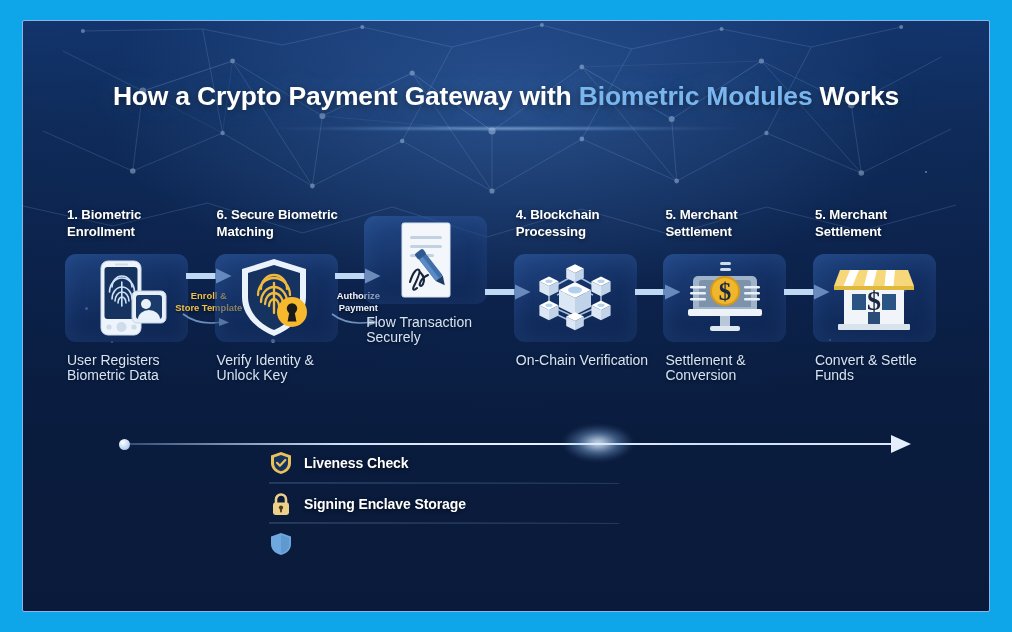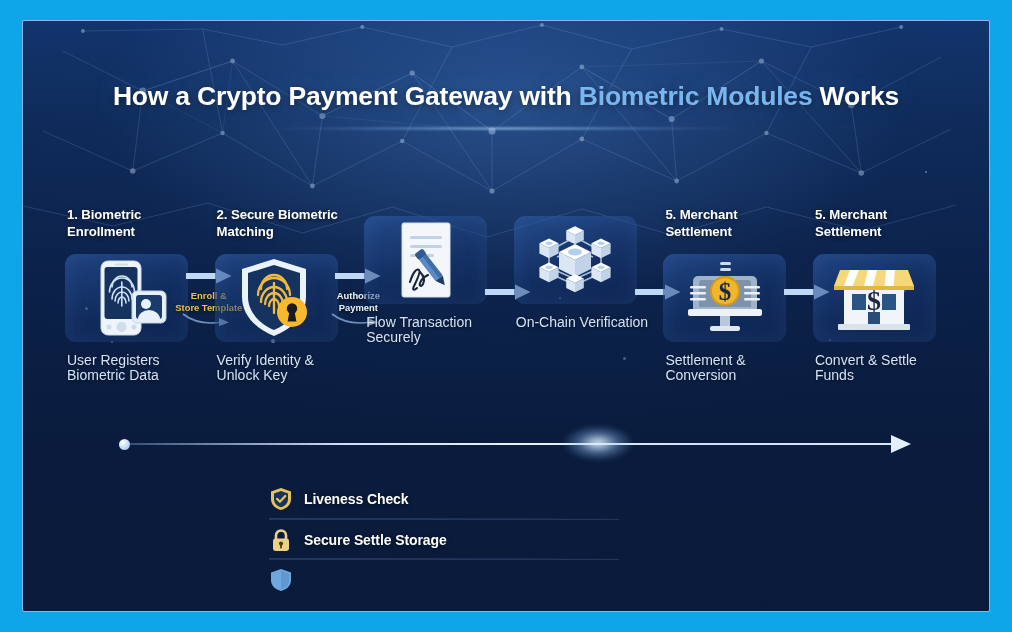--- a/index.html
+++ b/index.html
@@ -121,21 +121,21 @@
     border-bottom: 9px solid transparent;
     border-left: 20px solid #e4eefc;
   }
   .tl-glow {
     position: absolute; left: 56%; top: -8px; width: 70px; height: 36px;
     background: radial-gradient(ellipse at center, rgba(225,240,255,.95) 0%, rgba(150,200,255,.35) 40%, rgba(90,150,230,0) 72%);
     filter: blur(2px);
   }
 
   
-  .features { position: absolute; left: 246px; top: 458px; width: 350px; }
+  .features { position: absolute; left: 246px; top: 422px; width: 350px; }
   .feature {
     position: relative;
     display: flex; align-items: center; gap: 11px;
     height: 40px;
   }
   .feature + .feature { border-top: 1px solid rgba(150,190,240,.17); }
   .feature:last-child { }
   .feature-label {
     color: #ffffff; font-size: 14px; font-weight: bold; letter-spacing: -0.1px;
     text-shadow: 0 1px 4px rgba(0,0,0,.6);
@@ -250,21 +250,21 @@
           <div>Enroll &amp;</div>
           <div>Store Template</div>
         </div>
         <svg class="conn-arrow2" width="54" height="16" viewBox="0 0 54 16">
           <path d="M1 2 C14 12, 28 12, 40 10" stroke="#8fb6e4" stroke-width="1.6" fill="none"></path>
           <path d="M37 6 L47 10.5 L37 14 Z" fill="#bfd9f5"></path>
         </svg>
       </div>
 
       <div class="step">
-        <div class="step-title">2. Secure Biometric Matching</div>
+        <div class="step-title">6. Secure Biometric Matching</div>
         <div class="icon-panel">
           <svg width="84" height="82" viewBox="0 0 84 82">
             <path d="M40 2 L72 12 V40 C72 58 58 72 40 79 C22 72 8 58 8 40 V12 Z" fill="#eaf2fb"></path>
             <path d="M40 8 L66 16 V40 C66 55 54 67 40 73 C26 67 14 55 14 40 V16 Z" fill="#15335e"></path>
             <g stroke="#f0b93f" fill="none" stroke-width="2.3" stroke-linecap="round">
               <path d="M27 45 a13 15 0 0 1 26 0"></path>
               <path d="M31 47 a9 11 0 0 1 18 0"></path>
               <path d="M35 49 a5 7 0 0 1 10 0"></path>
               <path d="M27 32 a13 14 0 0 1 26 0"></path>
               <path d="M24 38 a16 17 0 0 1 32 0"></path>
@@ -316,20 +316,21 @@
         <div class="step-cap">Flow Transaction Securely</div>
       </div>
 
       <div class="connector">
         <svg class="conn-arrow" style="top:30px;" width="46" height="16" viewBox="0 0 46 16">
           <path d="M0 5 H30 V0.5 L45.5 8 L30 15.5 V11 H0 Z" fill="#bfd9f5"></path>
         </svg>
       </div>
 
       <div class="step">
+        <div class="step-title">4. Blockchain Processing</div>
         <div class="icon-panel">
           <svg width="96" height="78" viewBox="0 0 96 78">
             <g stroke="#c2d8f0" stroke-width="1.5" fill="none" opacity=".85">
               <path d="M48 16 L22 30 M48 16 L74 30 M22 30 L22 52 M74 30 L74 52 M22 52 L48 64 M74 52 L48 64"></path>
               <path d="M48 28 L30 36 M48 28 L66 36 M30 50 L48 58 M66 50 L48 58"></path>
             </g>
             <g>
 
               <g transform="translate(48,39)">
                 <path d="M0 -16 L16 -8 L0 0 L-16 -8 Z" fill="#ffffff"></path>
@@ -470,21 +471,21 @@
 
       <div class="feature">
         <span class="feat-ico">
           <svg width="20" height="24" viewBox="0 0 20 24">
             <path d="M5 11 V7.5 a5 5 0 0 1 10 0 V11" stroke="#edd18a" stroke-width="2.6" fill="none"></path>
             <rect x="2" y="10.5" width="16" height="12.5" rx="2.4" fill="#edd18a"></rect>
             <circle cx="10" cy="15.6" r="2.1" fill="#4a3b12"></circle>
             <rect x="9.1" y="16.4" width="1.8" height="4" rx="0.9" fill="#4a3b12"></rect>
           </svg>
         </span>
-        <span class="feature-label">Secure Settle Storage</span>
+        <span class="feature-label">Signing Enclave Storage</span>
         <span class="feat-sep"></span>
       </div>
 
       <div class="feature">
         <span class="feat-ico">
           <svg width="22" height="24" viewBox="0 0 22 24">
             <path d="M11 1 L21 4.5 V12 C21 18 16.5 21.6 11 23 C5.5 21.6 1 18 1 12 V4.5 Z" fill="#6fa8e0"></path>
             <path d="M11 2.8 L19.2 5.7 V12 C19.2 17.1 15.4 20.2 11 21.4 V2.8 Z" fill="#5e95cc" opacity=".85"></path>
           </svg>
         </span>

